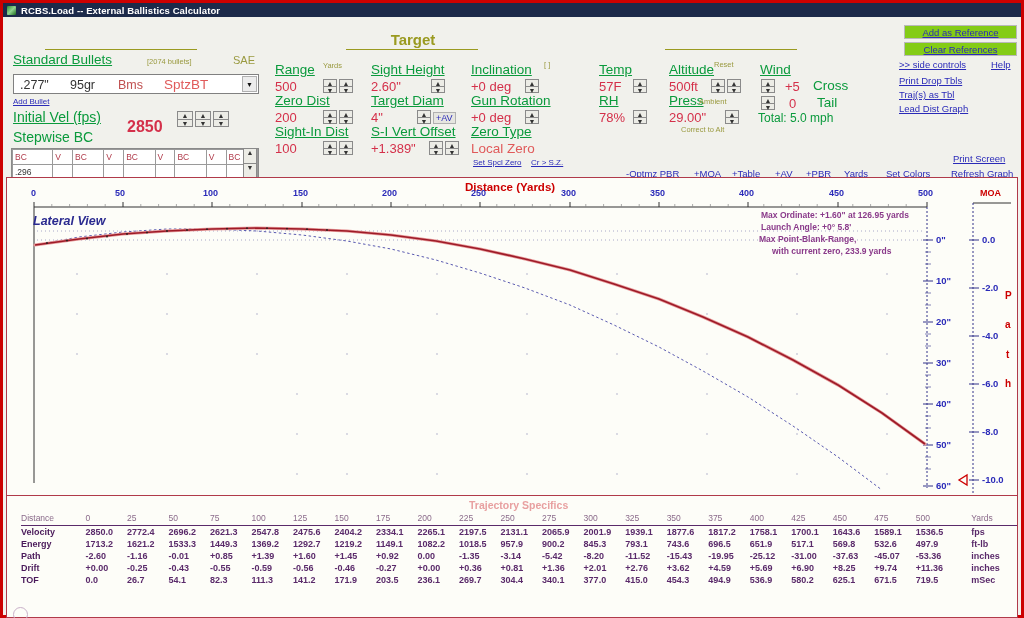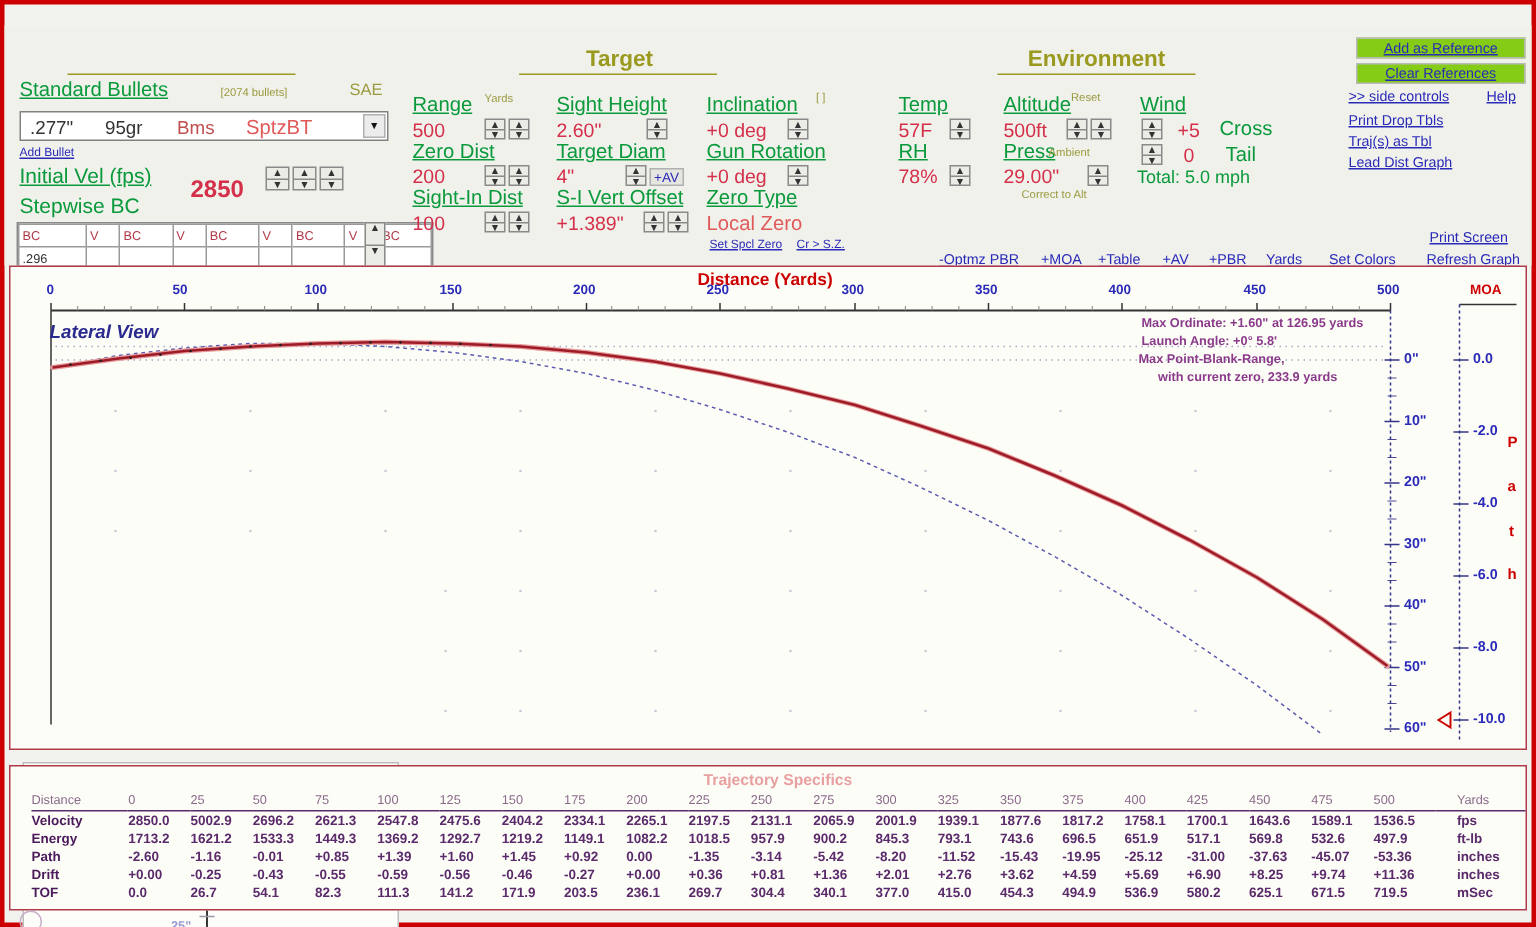--- a/index.html
+++ b/index.html
@@ -51,34 +51,38 @@
   .ytick{position:absolute;font-size:9.5px;font-weight:bold;color:#2a2ab8;white-space:nowrap;font-family:"Liberation Sans",sans-serif;}
   .moahdr{position:absolute;font-size:9px;font-weight:bold;color:#cc0000;font-family:"Liberation Sans",sans-serif;}
   .pathltr{position:absolute;font-size:10px;font-weight:bold;color:#cc0000;font-family:"Liberation Sans",sans-serif;}
   .latlabel{position:absolute;font-size:12.5px;font-style:italic;font-weight:bold;color:#2a2a8f;font-family:"Liberation Sans",sans-serif;}
   .anno{position:absolute;font-size:8.5px;font-weight:bold;color:#8a3a8a;white-space:nowrap;font-family:"Liberation Sans",sans-serif;}
   .axial{position:absolute;left:8px;top:330px;width:251px;height:152px;background:#fdfdfa;border:1px solid #bdbdbd;box-sizing:border-box;}
   .axlabel{position:absolute;font-size:8.5px;font-weight:bold;color:#2a2a8f;white-space:nowrap;font-family:"Liberation Sans",sans-serif;}
   .axlabel.dim{color:#9a9ad0;}
 
   
-  .tbl{position:absolute;left:3px;top:507px;width:1012px;height:97px;background:#fdfdf8;border:1px solid #b03a4a;box-sizing:border-box;}
+  .tbl{position:absolute;left:3px;top:492px;width:1012px;height:123px;background:#fdfdf8;border:1px solid #b03a4a;box-sizing:border-box;}
   .tbl-title{position:absolute;font-size:10.5px;font-weight:bold;color:#e8a0a0;font-family:"Liberation Sans",sans-serif;}
   table.spec{position:absolute;left:14px;top:16px;border-collapse:collapse;font-family:"Liberation Sans",sans-serif;}
   table.spec th{font-size:8.5px;font-weight:normal;color:#8a6a8a;text-align:left;padding:1px 0 2px 0;}
   table.spec td{font-size:9px;font-weight:bold;color:#5a2a6a;padding:1px 0;white-space:nowrap;}
   table.spec td.rh{color:#4a1a5a;}
   table.spec tr.hdr th{border-bottom:1px solid #5a2a6a;}
   .dot{position:absolute;width:13px;height:13px;border:1px solid #c9b0c9;border-radius:50%;}
 </style>
 </head>
 <body>
 
 <div class="app">
 
+  <div class="titlebar">
+    <div class="tb-icon"></div>
+    <div class="tb-text">RCBS.Load  --  External Ballistics Calculator</div>
+  </div>
 
   <div class="top">
 
     <div class="sect-rule" style="left:42px;top:32px;width:152px;"></div>
 
     <div class="lbl" style="left:10px;top:35px;">Standard Bullets</div>
     <div class="tiny" style="left:144px;top:40px;">[2074 bullets]</div>
     <div class="tiny" style="left:230px;top:37px;font-size:11px;">SAE</div>
 
     <div class="combo" style="left:10px;top:57px;width:246px;height:20px;">
@@ -105,21 +109,21 @@
         <i class="dn">▼</i>
       </div>
     <div class="spin" style="left:210px;top:94px;width:16px;height:16px;">
         <i class="up">▲</i>
         <div class="mid"></div>
         <i class="dn">▼</i>
       </div>
 
     <div class="lbl lbl-nu" style="left:10px;top:112px;font-size:14px;">Stepwise BC</div>
 
-    <div class="bcgrid" style="left:8px;top:131px;width:278px;height:30px;">
+    <div class="bcgrid" style="left:8px;top:131px;width:248px;height:30px;">
       <table>
         <tbody>
             <tr>
           <td>BC</td>
           <td>V</td>
           <td>BC</td>
           <td>V</td>
           <td>BC</td>
           <td>V</td>
           <td>BC</td>
@@ -234,21 +238,20 @@
         <i class="up">▲</i>
         <div class="mid"></div>
         <i class="dn">▼</i>
       </div>
 
     <div class="lbl" style="left:468px;top:107px;">Zero Type</div>
     <div class="val val-r" style="left:468px;top:124px;font-size:13.5px;">Local Zero</div>
     <div class="lnk" style="left:470px;top:141px;">Set Spcl Zero</div>
     <div class="lnk" style="left:528px;top:141px;">Cr &gt; S.Z.</div>
 
-    <div class="sect-title" style="left:628px;top:14px;width:200px;">Environment</div>
     <div class="sect-rule" style="left:662px;top:32px;width:132px;"></div>
 
     <div class="lbl" style="left:596px;top:45px;">Temp</div>
     <div class="val" style="left:596px;top:62px;">57F</div>
     <div class="spin" style="left:630px;top:62px;width:14px;height:14px;">
         <i class="up">▲</i>
         <div class="mid"></div>
         <i class="dn">▼</i>
       </div>
 
@@ -639,21 +642,21 @@
         <th style="width:45px;">425</th>
         <th style="width:45px;">450</th>
         <th style="width:45px;">475</th>
         <th style="width:45px;">500</th>
         <th style="width:50px;padding-left:14px;">Yards</th>
       </tr>
 
       <tr>
         <td class="rh">Velocity</td>
         <td>2850.0</td>
-        <td>5002.9</td>
+        <td>2772.4</td>
         <td>2696.2</td>
         <td>2621.3</td>
         <td>2547.8</td>
         <td>2475.6</td>
         <td>2404.2</td>
         <td>2334.1</td>
         <td>2265.1</td>
         <td>2197.5</td>
         <td>2131.1</td>
         <td>2065.9</td>

